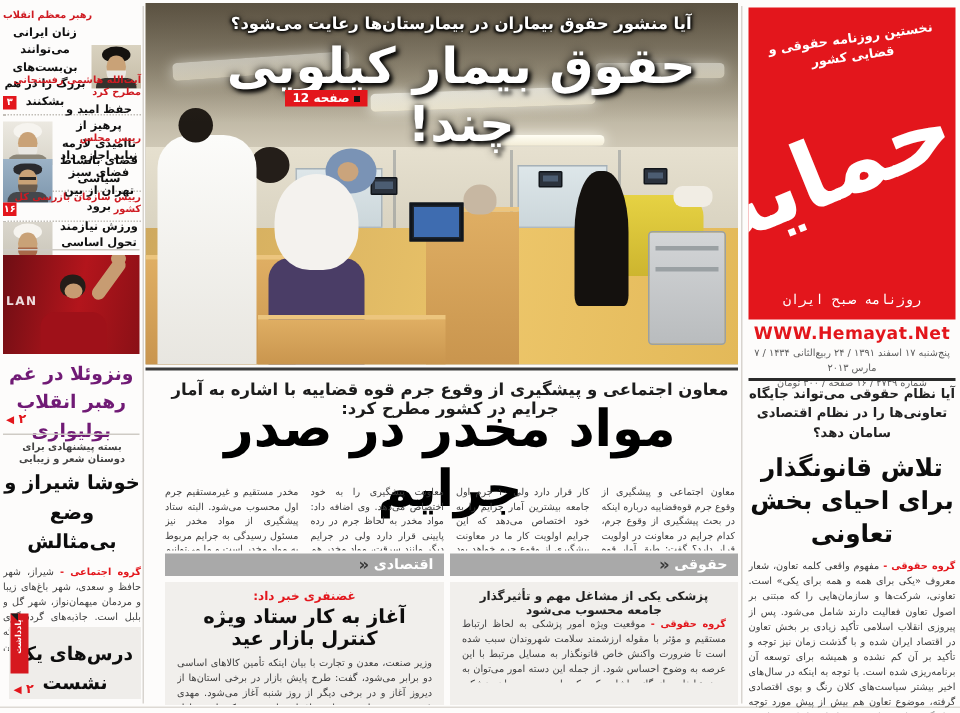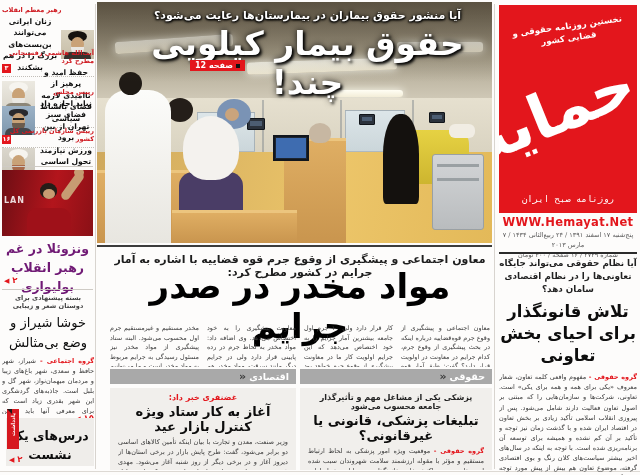--- a/index.html
+++ b/index.html
@@ -104,21 +104,21 @@
   .ch-head { width:17px; height:15px; background:#241d18; border-radius:50% 50% 42% 42%; right:36px; top:13px; }
   .ch-face { width:12px; height:10px; background:#c79c72; border-radius:50%; right:38px; top:19px; }
   .ch-body { width:44px; height:32px; background:#9f1119; border-radius:10px 10px 0 0; right:22px; bottom:-4px; }
   .chavez-headline { left:2px; top:240px; width:91px; text-align:center; font-size:12.5px; font-weight:bold; color:#701a75; line-height:1.5; }
   .sb-marker { left:4px; }
   .sb-divider { left:2px; width:91px; height:1px; background:#cfcbc5; }
 
   
   .shiraz { left:2px; top:294px; width:92px; }
   .shiraz-kicker { font-size:6.6px; font-weight:bold; color:#444; text-align:center; }
-  .shiraz-headline { font-size:13px; font-weight:normal; color:#0d0d0d; text-align:center; line-height:1.5; margin:3px 0 4px; }
+  .shiraz-headline { font-size:13px; font-weight:bold; color:#0d0d0d; text-align:center; line-height:1.5; margin:3px 0 4px; }
   .shiraz-body { height:58px; overflow:hidden; }
 
   
   .notebox { left:6px; top:418px; width:88px; height:48px; background:#efedea; }
   .note-tab { position:absolute; left:1px; top:-9px; width:12px; height:40px; background:#d6181f; }
   .note-tab::before { content:""; position:absolute; left:-5px; top:0; border:5px solid transparent; border-right-color:#1a1a1a; border-top-width:0; }
   .note-tab b { color:#fff; font-size:5.5px; writing-mode:vertical-rl; transform:rotate(180deg); display:block; margin:4px auto 0; font-weight:bold; }
   .note-headline { padding-top:9px; text-align:center; font-size:12.5px; font-weight:bold; color:#0d0d0d; line-height:1.5; }
   .note-marker { position:absolute; left:3px; bottom:2px; }
 </style>
@@ -222,21 +222,20 @@
     <span class="bar-label">حقوقی</span>
     <span class="chev">«</span>
   </div>
   <div class="abs bar bar-econ">
     <span class="bar-label">اقتصادی</span>
     <span class="chev">«</span>
   </div>
 
   <div class="abs story-box box-legal">
     <div class="box-kicker">پزشکی یکی از مشاغل مهم و تأثیرگذار جامعه محسوب می‌شود</div>
-    <div class="box-headline">تبلیغات پزشکی، قانونی یا غیرقانونی؟</div>
     <div class="smallbody box-body">
       <span class="byline">گروه حقوقی -</span>
       <span>موقعیت ویژه امور پزشکی به لحاظ ارتباط مستقیم و مؤثر با مقوله ارزشمند سلامت شهروندان سبب شده است تا ضرورت واکنش خاص قانونگذار به مسایل مرتبط با این عرصه به وضوح احساس شود. از جمله این دسته امور می‌توان به بحث تبلیغات بازرگانی اشاره کرد که با ورود به جهان پزشکی سبب طرح مسایل و پرسش‌های متعددی در زمینه‌هایی چون جواز یا عدم جواز اینگونه تبلیغات، نحوه نظارت بر آن، چگونگی حمایت از بیماران و مانند آن شده است. به همین سبب قانونگذاران هر کشور تلاش می‌کنند تا با پاسخگویی به این قبیل پرسش‌ها گامی...</span>
     </div>
 
   </div>
 
   <div class="abs story-box box-econ">
     <div class="box-kicker red">غضنفری خبر داد:</div>
     <div class="box-headline">آغاز به کار ستاد ویژه کنترل بازار عید</div>

